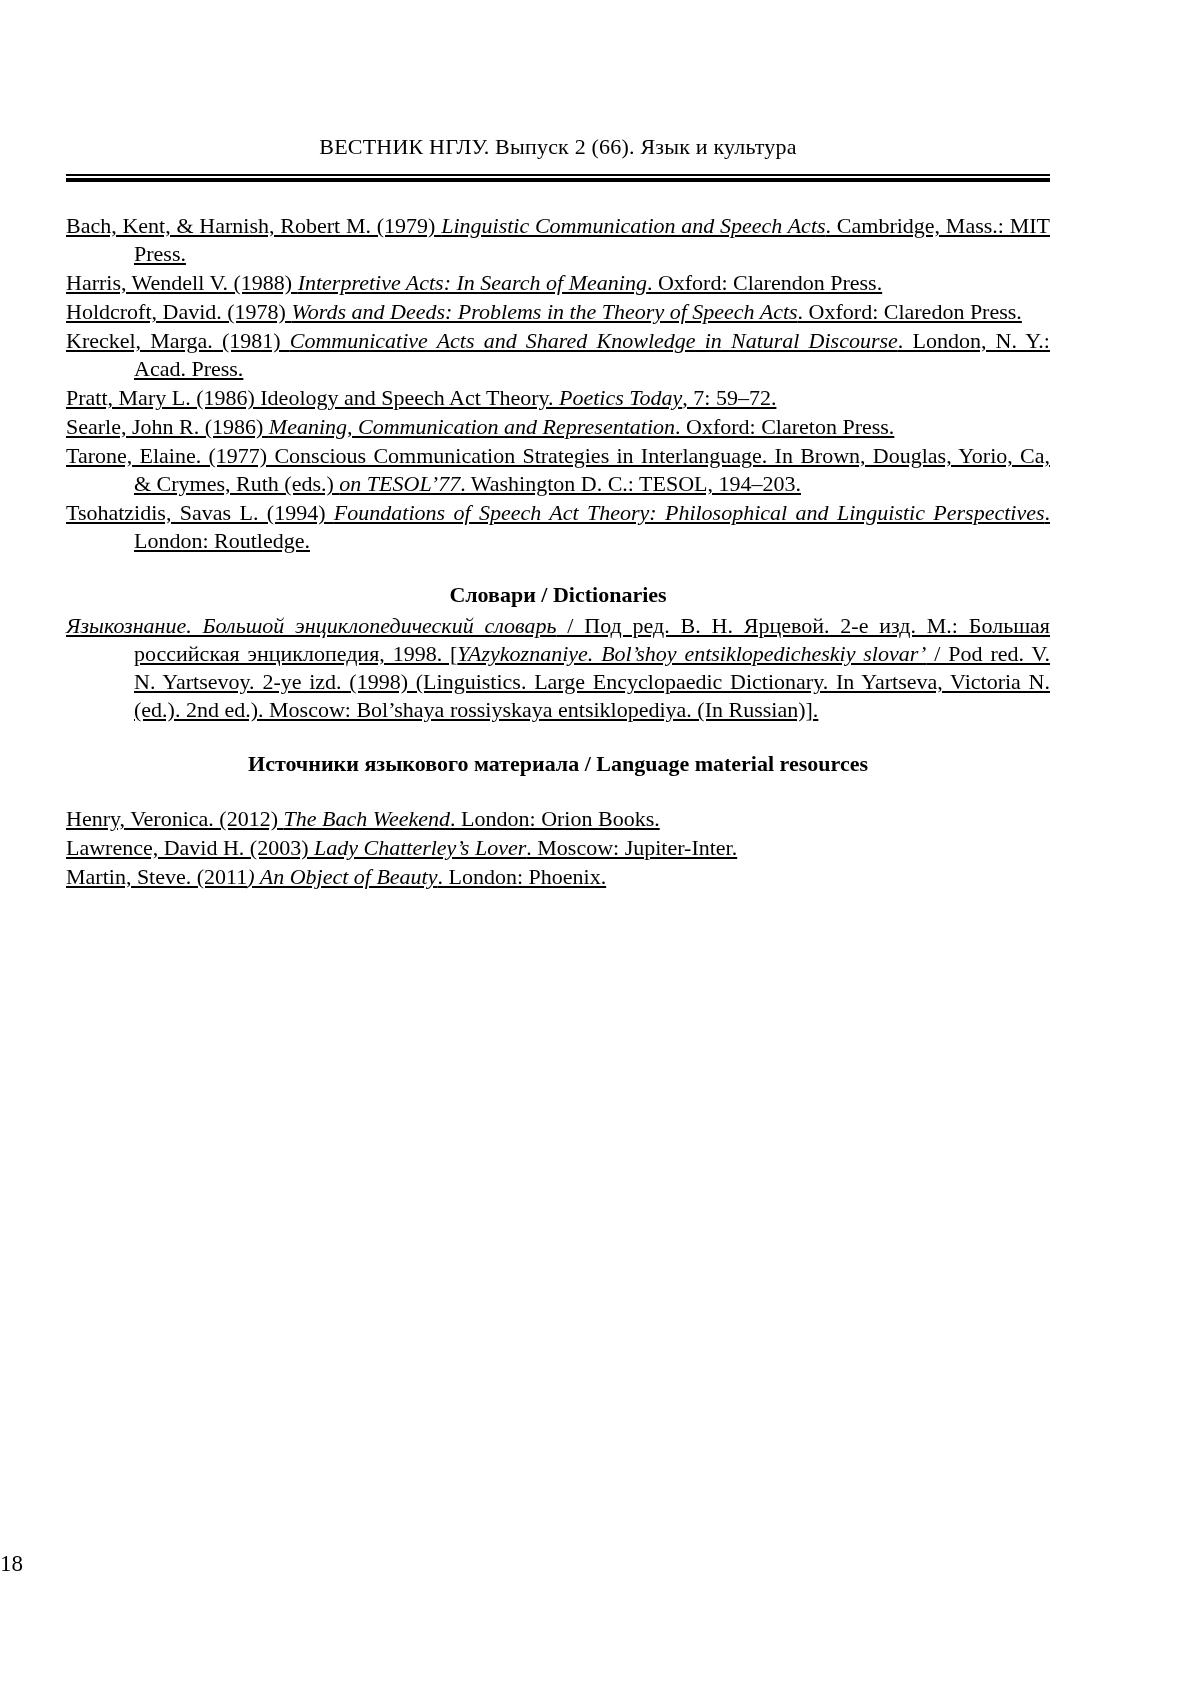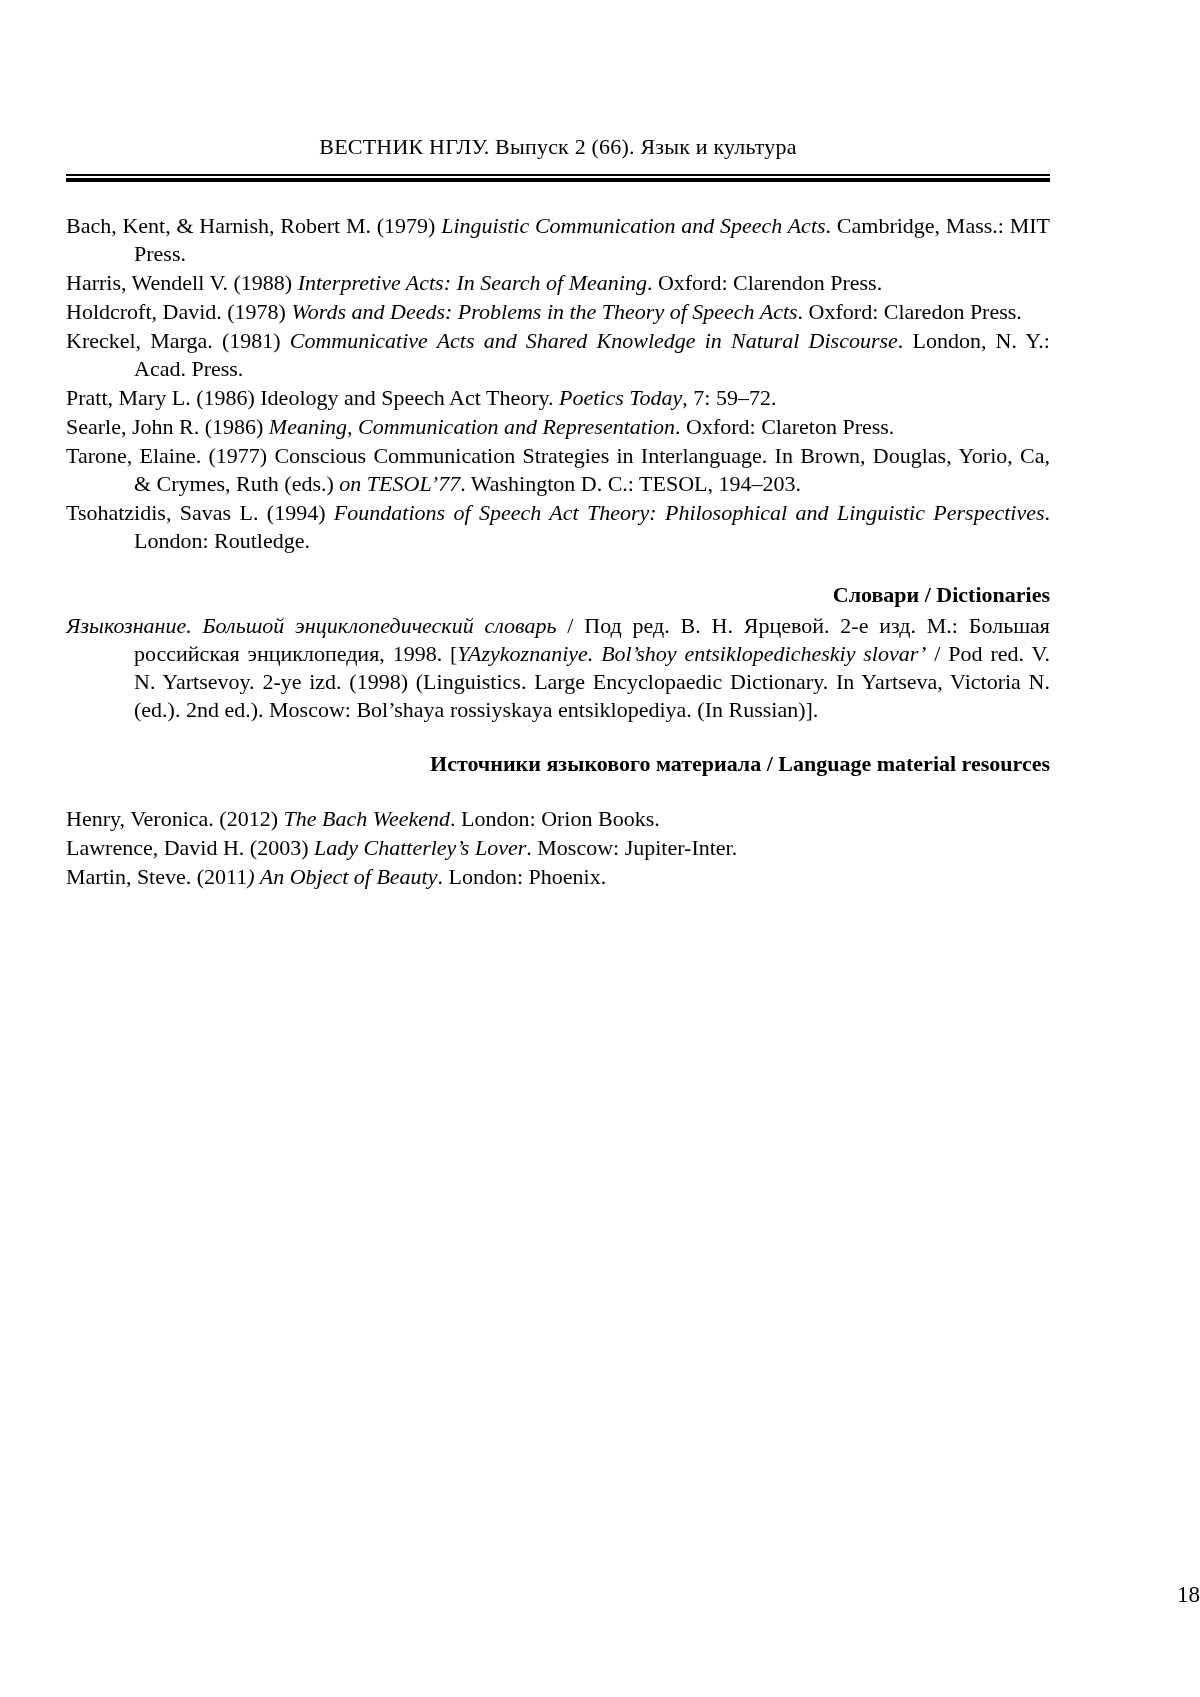--- a/index.html
+++ b/index.html
@@ -20,47 +20,46 @@
     text-align: center;
     letter-spacing: 0.2px;
   }
   .header-rule {
     margin-top: 13px;
     height: 2px;
     border-top: 2.5px solid #000;
     border-bottom: 4px solid #000;
   }
 
-  .refs { margin: 0; }
+  .refs { margin: 0; text-decoration: underline; }
   .refs-top { margin-top: 30px; }
   p.ref {
     margin: 1px 0;
     padding-left: 68px;
     text-indent: -68px;
     text-align: justify;
   }
   .it { font-style: italic; }
   .lg { font-size: 24px; }
 
   h3.section-heading {
     margin: 26px 0 3px 0;
     font-size: 22px;
     font-weight: bold;
-    text-align: right;
+    text-align: center;
     line-height: 28px;
   }
   .sources-gap { margin-top: 27px; }
 
   .page-number {
     position: absolute;
     top: 1550px;
     left: 0; right: 0;
-    text-align: right;
+    text-align: left;
     font-size: 23px;
-    margin-top: 31px;
   }
 </style>
 </head>
 <body>
 
 <div class="page">
   <div class="content">
 
     <div class="running-head">ВЕСТНИК НГЛУ. Выпуск 2 (66). Язык и культура</div>
 

